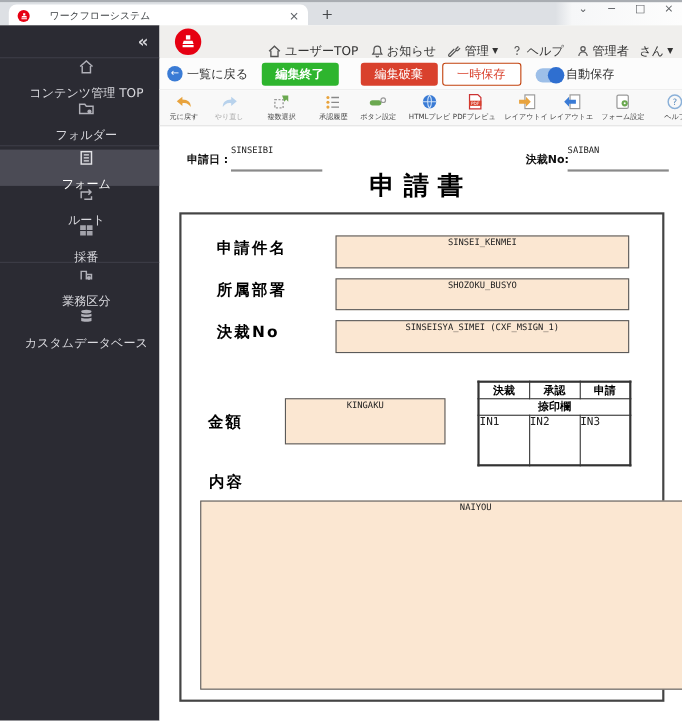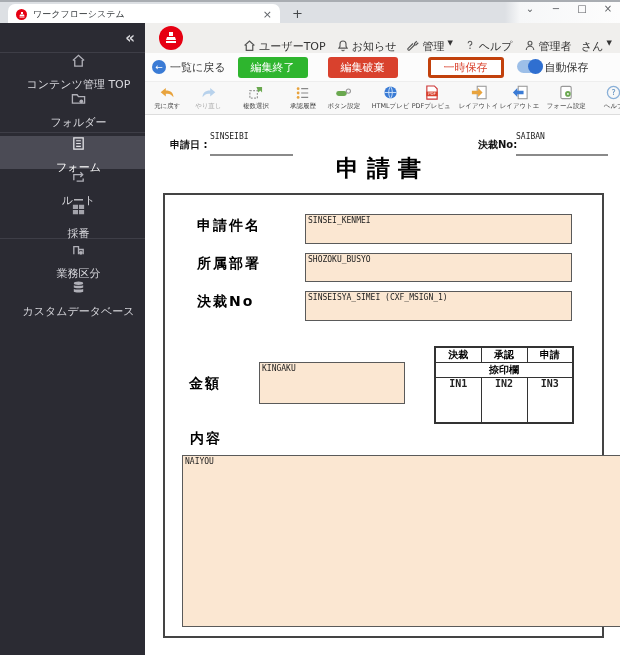--- a/index.html
+++ b/index.html
@@ -4,21 +4,21 @@
 <style>
   * { margin:0; padding:0; box-sizing:border-box; }
   html,body { width:620px; height:655px; overflow:hidden;
     font-family:"DejaVu Sans","Liberation Sans",sans-serif; background:#fff; }
 
   
   .tabbar { position:absolute; left:0; top:0; width:620px; height:23px;
     background:linear-gradient(to right,#dde0e4 0,#dde0e4 505px,#f6f7f8 520px,#fdfdfd 620px);
     border-top:2px solid #a9adb2; }
   .tab { position:absolute; left:8px; top:2px; width:272px; height:21px; background:#fff;
-    border-radius:7px 7px 0 0; display:flex; align-items:center; padding:0 8px; gap:6px; }
+    border-radius:7px 7px 0 0; display:flex; align-items:center; padding:0 8px; gap:18px; }
   .favicon { width:11px; height:11px; border-radius:50%; background:#e60012; position:relative; flex:0 0 auto; }
   .favicon svg { position:absolute; left:1.5px; top:1.5px; }
   .tab-title { font-size:9px; color:#3c4043; flex:1 1 auto; white-space:nowrap; overflow:hidden; }
   .tab-close { font-size:11px; color:#5f6368; cursor:default; }
   .newtab-btn { position:absolute; left:292px; top:4px; font-size:13px; color:#44474a; }
   .win-controls { position:absolute; right:6px; top:1px; display:flex; gap:14px; font-size:10px; color:#5a5d61; }
   .win-controls span { width:12px; text-align:center; }
 
   
   .sidebar { position:absolute; left:0; top:23px; width:145px; height:632px; background:#2b2b33; }
@@ -30,35 +30,35 @@
   .sb-item.selected { background:#4b4b55; color:#fff; }
   .sb-item .ic { width:15px; height:15px; flex:0 0 auto; display:flex; }
   .sb-div { height:1px; background:#3e3e47; margin:3px 0; }
 
   
   .header { position:absolute; left:145px; top:23px; width:475px; height:30px; background:#f0efed;
     display:flex; align-items:center; }
   .logo { width:24px; height:24px; border-radius:50%; background:#e60012; margin-left:14px; position:relative; }
   .logo svg { position:absolute; left:4px; top:4px; }
   .hnav { margin-left:auto; display:flex; align-items:center; gap:11px; padding-right:8px; }
-  .hnav-item { display:flex; align-items:flex-start; gap:3px; font-size:11px; color:#333; cursor:default;margin-top:16px; }
+  .hnav-item { display:flex; align-items:center; gap:3px; font-size:11px; color:#333; cursor:default;margin-top:16px; }
   .caret { font-size:7px; color:#333; }
 
   
   .toolbar { position:absolute; left:145px; top:53px; width:475px; height:29px; background:#fcfcfc;
     display:flex; align-items:center; border-bottom:1px solid #eee; }
   .back-link { display:flex; align-items:center; gap:4px; margin-left:7px; font-size:11px; color:#333; }
   .back-circle { width:14px; height:14px; border-radius:50%; background:#3a7bd5; color:#fff; font-size:9px;
     display:flex; align-items:center; justify-content:center; }
   .btn { height:21px; border-radius:3px; font-size:11px; display:flex; align-items:center;
     justify-content:center; padding:0 13px; cursor:default; }
-  .btn-green { background:#2eb52e; color:#fff; margin-left:12px; }
+  .btn-green { background:#2eb52e; color:#fff; margin-left:12px;font-weight:bold; }
   .btn-red { background:#d9412d; color:#fff; margin-left:20px; }
-  .btn-outline { background:#fff; border:3px solid #c2410c; color:#d9412d; margin-left:30px;text-align:center; }
-  .toggle-wrap { display:flex; align-items:flex-start; gap:2px; margin-left:13px; }
+  .btn-outline { background:#fff; border:1px solid #c2410c; color:#d9412d; margin-left:4px;text-align:center; }
+  .toggle-wrap { display:flex; align-items:flex-end; gap:2px; margin-left:13px; }
   .toggle { width:26px; height:13px; border-radius:7px; background:#9dbfe8; position:relative; }
   .toggle .knob { position:absolute; right:0; top:-1px; width:15px; height:15px; border-radius:50%; background:#2f6fd0; }
   .toggle-label { font-size:11px; color:#333; }
 
   
   .iconbar { position:absolute; left:145px; top:82px; width:475px; height:33px; background:#f8f8f8;
     border-bottom:1px solid #ddd; display:flex; align-items:center; padding:0 2px; }
   .ib-group { display:flex; }
   .ib-sep { width:1px; height:24px; background:#d8d8d8; margin:0 3px; }
   .ib-item { width:41px; display:flex; flex-direction:column; align-items:center; gap:1px; cursor:default; }
@@ -68,27 +68,27 @@
 
   
   .main { position:absolute; left:145px; top:115px; width:475px; height:540px; background:#fff; }
   .fld-label { position:absolute; font-size:10px; font-weight:bold; color:#111; }
   .ul-field { position:absolute; border-bottom:2px solid #8a8a8a; }
   .mono { font-family:"DejaVu Sans Mono","Liberation Mono",monospace; font-size:8px; color:#222; line-height:1.2; }
   .doc-title { position:absolute; left:0; width:475px; top:38px; text-align:center; font-size:23px;
     font-weight:bold; letter-spacing:8px; color:#000; }
   .sheet { position:absolute; left:18px; top:78px; width:441px; height:445px; border:2px solid #444; background:#fff; }
   .row-label { position:absolute; font-size:14px; font-weight:bold; color:#000; letter-spacing:2px; }
-  .tan-box { position:absolute; background:#fbe7d2; border:1px solid #5a5a5a; padding:1px 2px; overflow:hidden; }
+  .tan-box { position:absolute; background:#fbe7d2; border:1px solid #5a5a5a; padding:1px 2px; overflow:hidden;text-align:center; }
   .stamp-table { position:absolute; left:269px; top:151px; width:140px; border:2px solid #333;
     border-collapse:collapse; table-layout:fixed; }
   .stamp-table td { border:1px solid #333; font-size:10px; font-weight:bold; text-align:center; padding:0; }
   .stamp-table .ttl { height:13px; }
   .stamp-table .col { height:15px; }
-  .stamp-table .cell { height:45px; font-weight:bold; text-align:center; vertical-align:top; }
+  .stamp-table .cell { height:45px; font-weight:normal; text-align:left; vertical-align:top; }
 </style>
 </head>
 <body>
 
 <div class="tabbar">
   <div class="tab">
     <span class="favicon">
       <svg width="8" height="8" viewBox="0 0 16 16">
           <path fill="#fff" d="M6 2h4v4H6zM4 7h8l1 3H3zM3 11h10v2H3z"></path>
         </svg>

